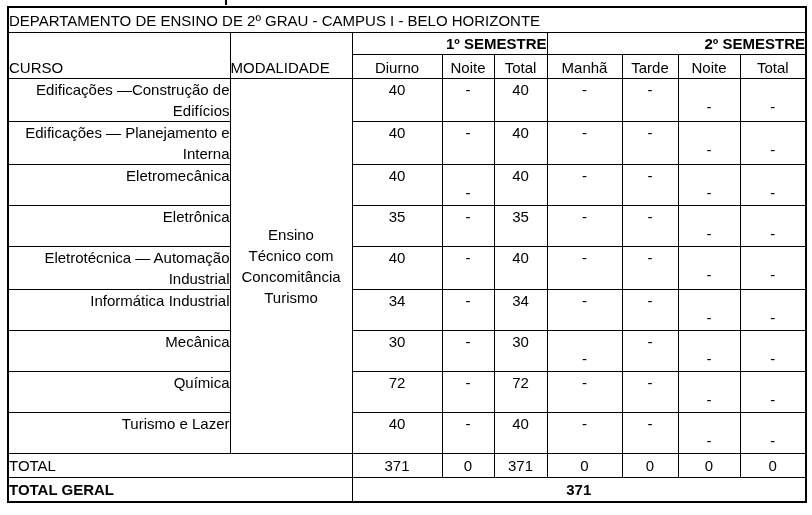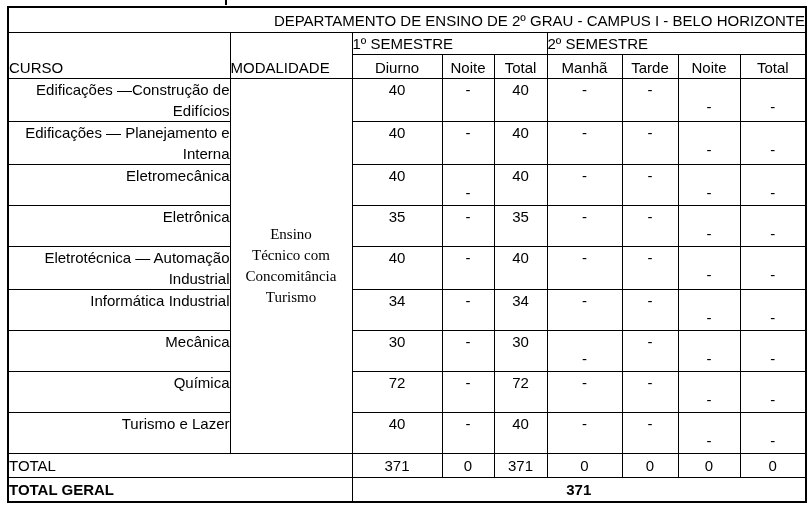--- a/index.html
+++ b/index.html
@@ -34,53 +34,53 @@
   }
   table.doc-table td {
     border: 1px solid #000000;
     font-size: 15px;
     line-height: 21px;
     overflow: hidden;
     padding: 0;
   }
   td.title-cell {
     height: 24px;
-    text-align: right;
+    text-align: left;
     vertical-align: middle;
     padding: 1px 2px 2px 2px;
     margin-top: 44px;
   }
   td.colhead {
     text-align: left;
     vertical-align: bottom;
     padding-bottom: 3px;
   }
   tr.sem-row { height: 22px; }
   td.sem-cell {
-    text-align: left;
+    text-align: right;
     vertical-align: middle;
     padding-top: 2px;
+    font-weight: bold;
   }
   tr.sub-row { height: 24px; }
   td.sub-cell {
     text-align: center;
     vertical-align: bottom;
     padding-bottom: 3px;
     margin-left: 44px;
   }
   tr.course-row { height: 41px; }
   td.course-cell {
     vertical-align: top;
     text-align: right;
     padding: 1px 2px 0 4px;
   }
   td.modal-cell {
     text-align: center;
     vertical-align: middle;
-    font-family: Liberation Serif, serif;
   }
   td.num-cell {
     text-align: center;
     vertical-align: top;
     padding-top: 2px;
   }
   td.num-cell.low {
     padding-top: 17px;
   }
   tr.total-row { height: 24px; }

